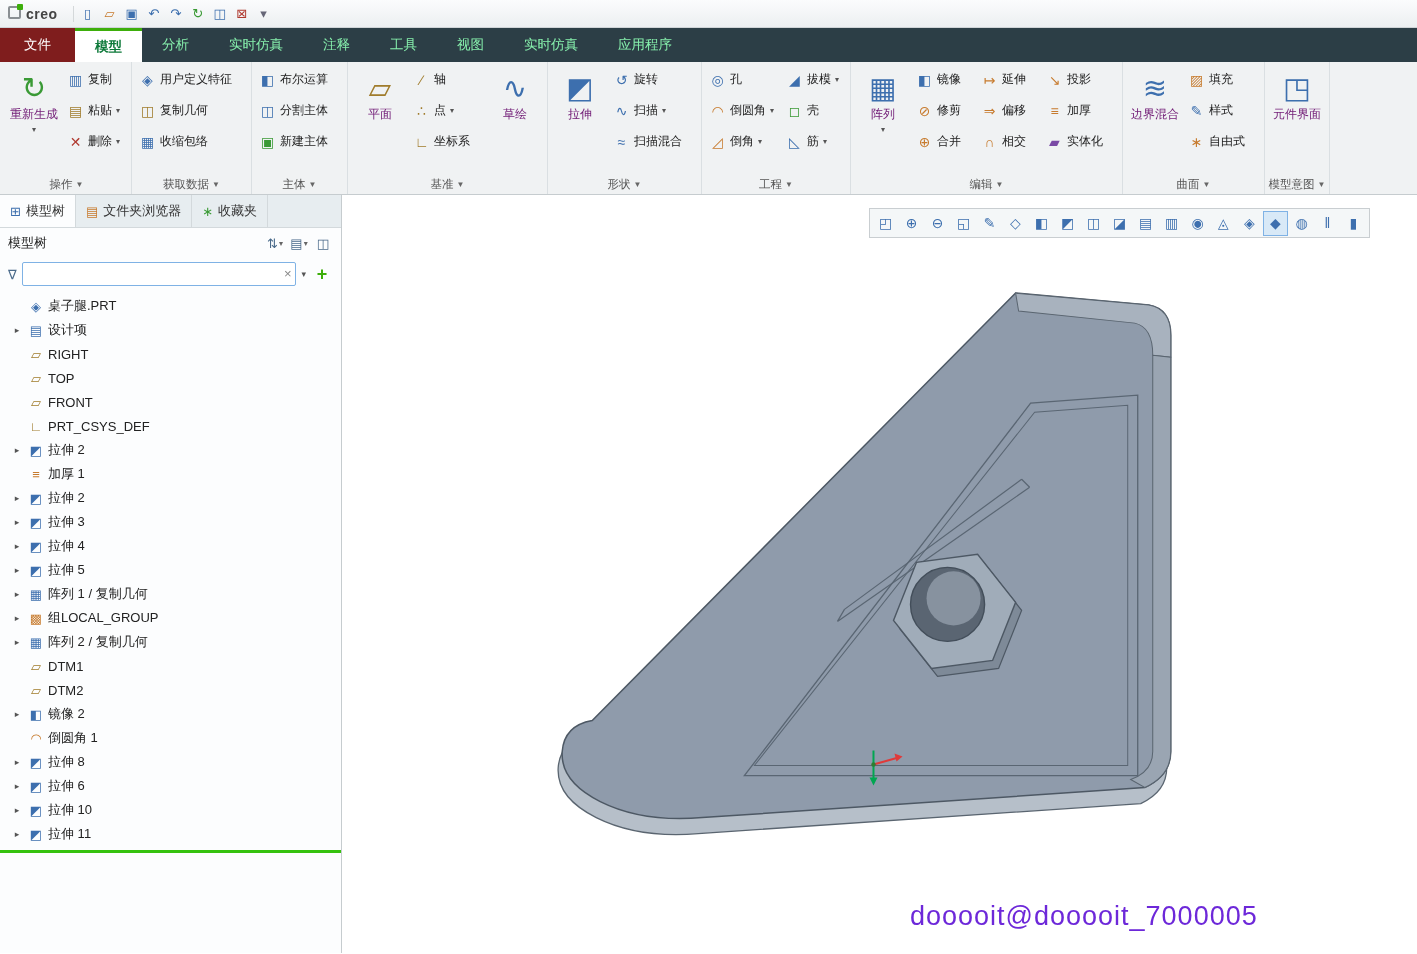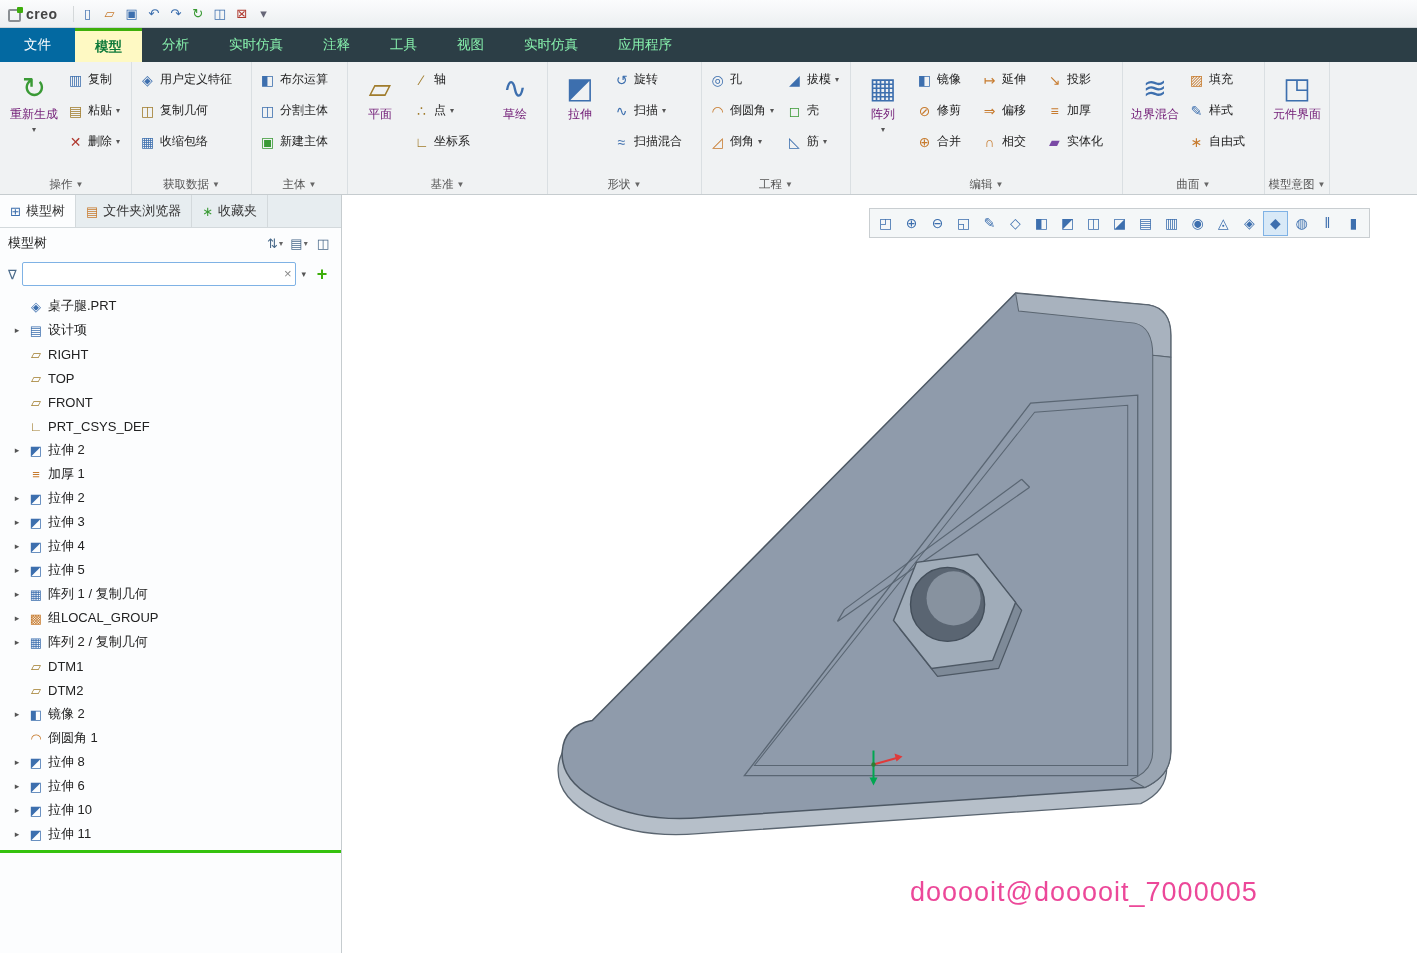--- a/index.html
+++ b/index.html
@@ -1,33 +1,33 @@
 <!DOCTYPE html>
 <html><head>
 <meta charset="utf-8">
 <style>
 *{box-sizing:border-box;margin:0;padding:0}
 html,body{width:1417px;height:954px}
 body{font-family:"Liberation Sans","DejaVu Sans",sans-serif;font-size:12px;color:#222;background:#fff;overflow:hidden}
 
 
 .titlebar{height:28px;background:linear-gradient(#fbfcfd,#eceff1);border-bottom:1px solid #cfd4d7;display:flex;align-items:center;padding:0 8px;position:relative}
-.logo{display:flex;align-items:flex-end;gap:5px;margin-right:12px}
+.logo{display:flex;align-items:flex-start;gap:5px;margin-right:12px}
 .logo-box{width:13px;height:13px;border:2px solid #8a8f93;border-radius:2px;position:relative}
 .logo-box::after{content:"";position:absolute;right:-4px;top:-4px;width:6px;height:6px;background:#3dae0b;border-radius:1px}
 .logo-text{font-size:14px;font-weight:bold;color:#444;letter-spacing:.5px}
 .qbtn{width:22px;height:22px;display:flex;align-items:center;justify-content:center;font-size:13px;border-radius:2px}
 .qsep{width:1px;height:16px;background:#d4d8da;margin:0 3px}
 .win-title{position:absolute;left:0;right:0;text-align:center;font-size:13px;color:#3a3a3a;pointer-events:none}
 
 
 .tabbar{height:34px;background:#2c3e46;display:flex}
 .tab{padding:0 20px;display:flex;align-items:center;font-size:13.5px;color:#86efac}
-.tab.t-file{background:#0369a1;color:#fff;padding:0 24px}
-.tab.t-active{background:#fef9c3;color:#0e7a3a;border-top:3px solid #3dae0b;font-weight:bold}
+.tab.t-file{background:#7f1d1d;color:#fff;padding:0 24px}
+.tab.t-active{background:#ffffff;color:#0e7a3a;border-top:3px solid #3dae0b;font-weight:bold}
 
 
 .ribbon{height:133px;background:#f0f2f3;border-bottom:1px solid #c6cccf;display:flex;padding-left:2px;overflow:hidden}
 .rgroup{display:flex;flex-direction:column;border-right:1px solid #dadfe2;padding:2px 3px 0}
 .rbody{flex:1;display:flex;align-items:stretch}
 .rlabel{height:20px;display:flex;align-items:center;justify-content:center;gap:3px;color:#555;font-size:11.5px}
 .dropdown{font-size:8px;color:#666}
 .bigbtn{width:58px;display:flex;flex-direction:column;align-items:center;padding-top:8px;gap:2px;border-radius:2px}
 .bigbtn .bicon{font-size:29px;line-height:32px}
 .bigbtn .blabel{font-size:12px;color:#701a75;white-space:nowrap}
@@ -64,21 +64,21 @@
 .ticon{width:18px;text-align:center;font-size:13px}
 .tlabel{color:#222}
 .tree-end{height:3px;background:#35c20e;margin-top:4px}
 
 
 .graphics{flex:1;position:relative;background:#fff;overflow:hidden}
 .modelsvg{position:absolute;inset:0}
 .gtoolbar{position:absolute;top:13px;right:47px;height:30px;background:#f4f7f8;border:1px solid #c9ced1;display:flex;align-items:center;padding:0 3px;gap:1px}
 .gbtn{width:25px;height:25px;display:flex;align-items:center;justify-content:center;font-size:14px;color:#3d6fae}
 .gbtn.active{background:#d8e9f7;border:1px solid #7fb2e5}
-.watermark{position:absolute;left:568px;top:682px;font-size:27px;color:#ec4899;letter-spacing:1px}
+.watermark{position:absolute;left:568px;top:706px;font-size:27px;color:#6d28d9;letter-spacing:1px}
 </style>
 </head>
 <body>
 
 <div class="titlebar">
   <div class="logo">
     <span class="logo-box"></span>
     <span class="logo-text">creo</span>
   </div>
   <span class="qsep"></span>

